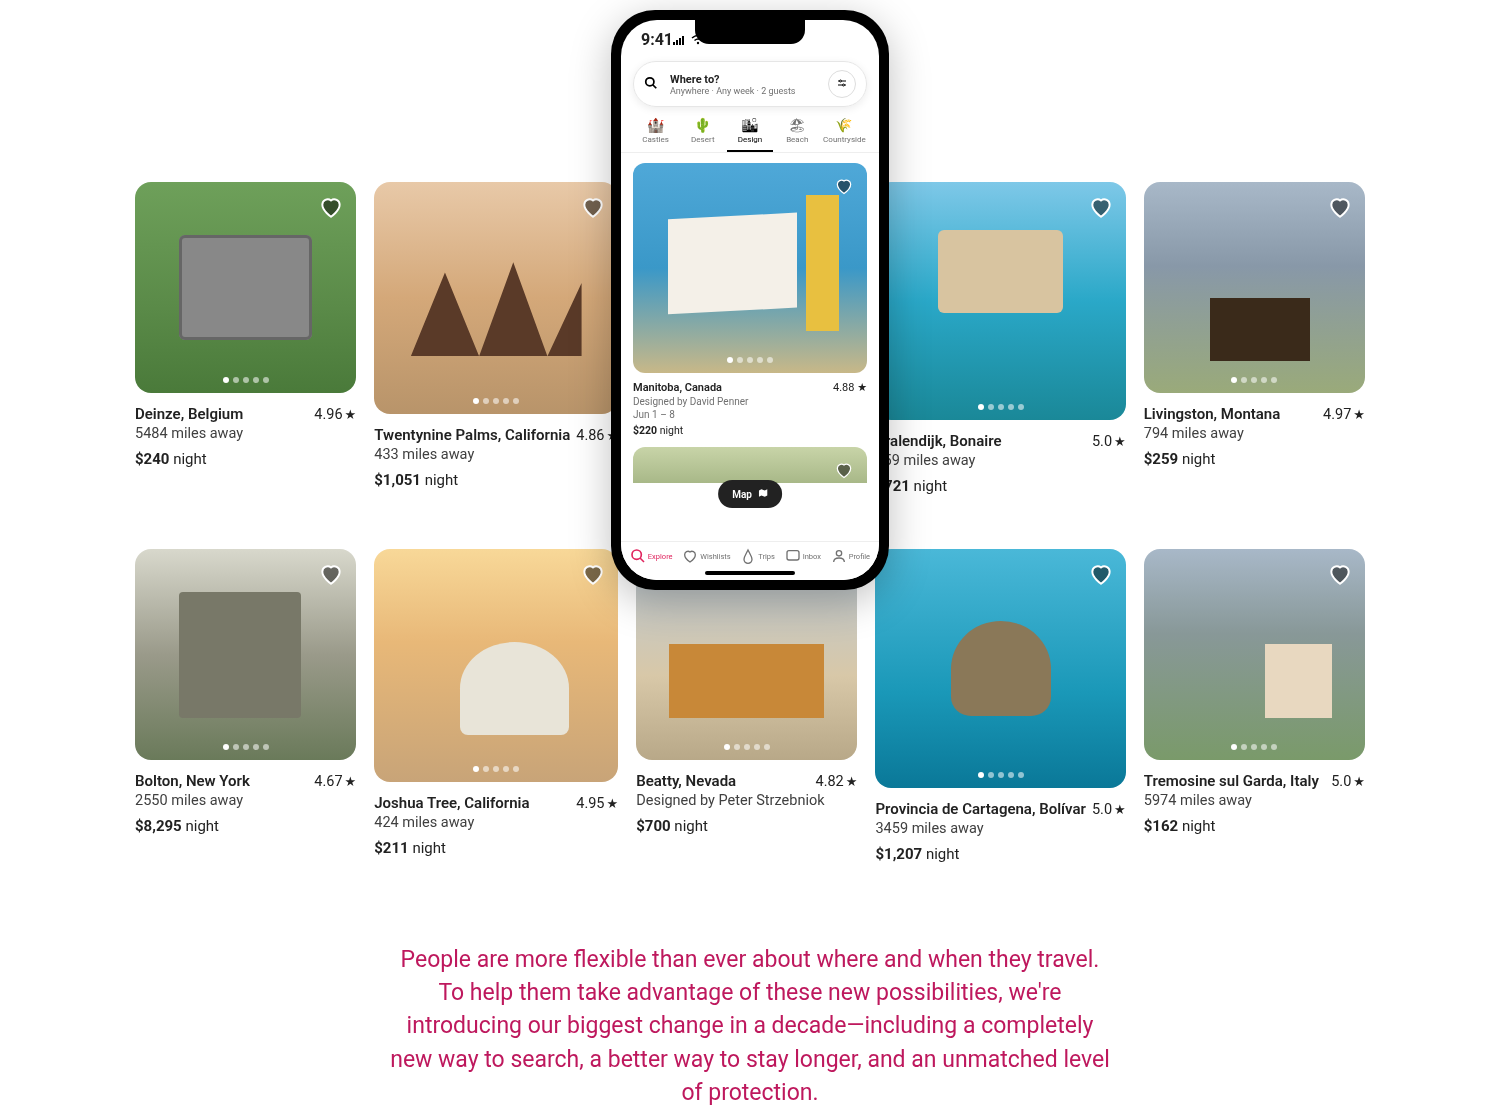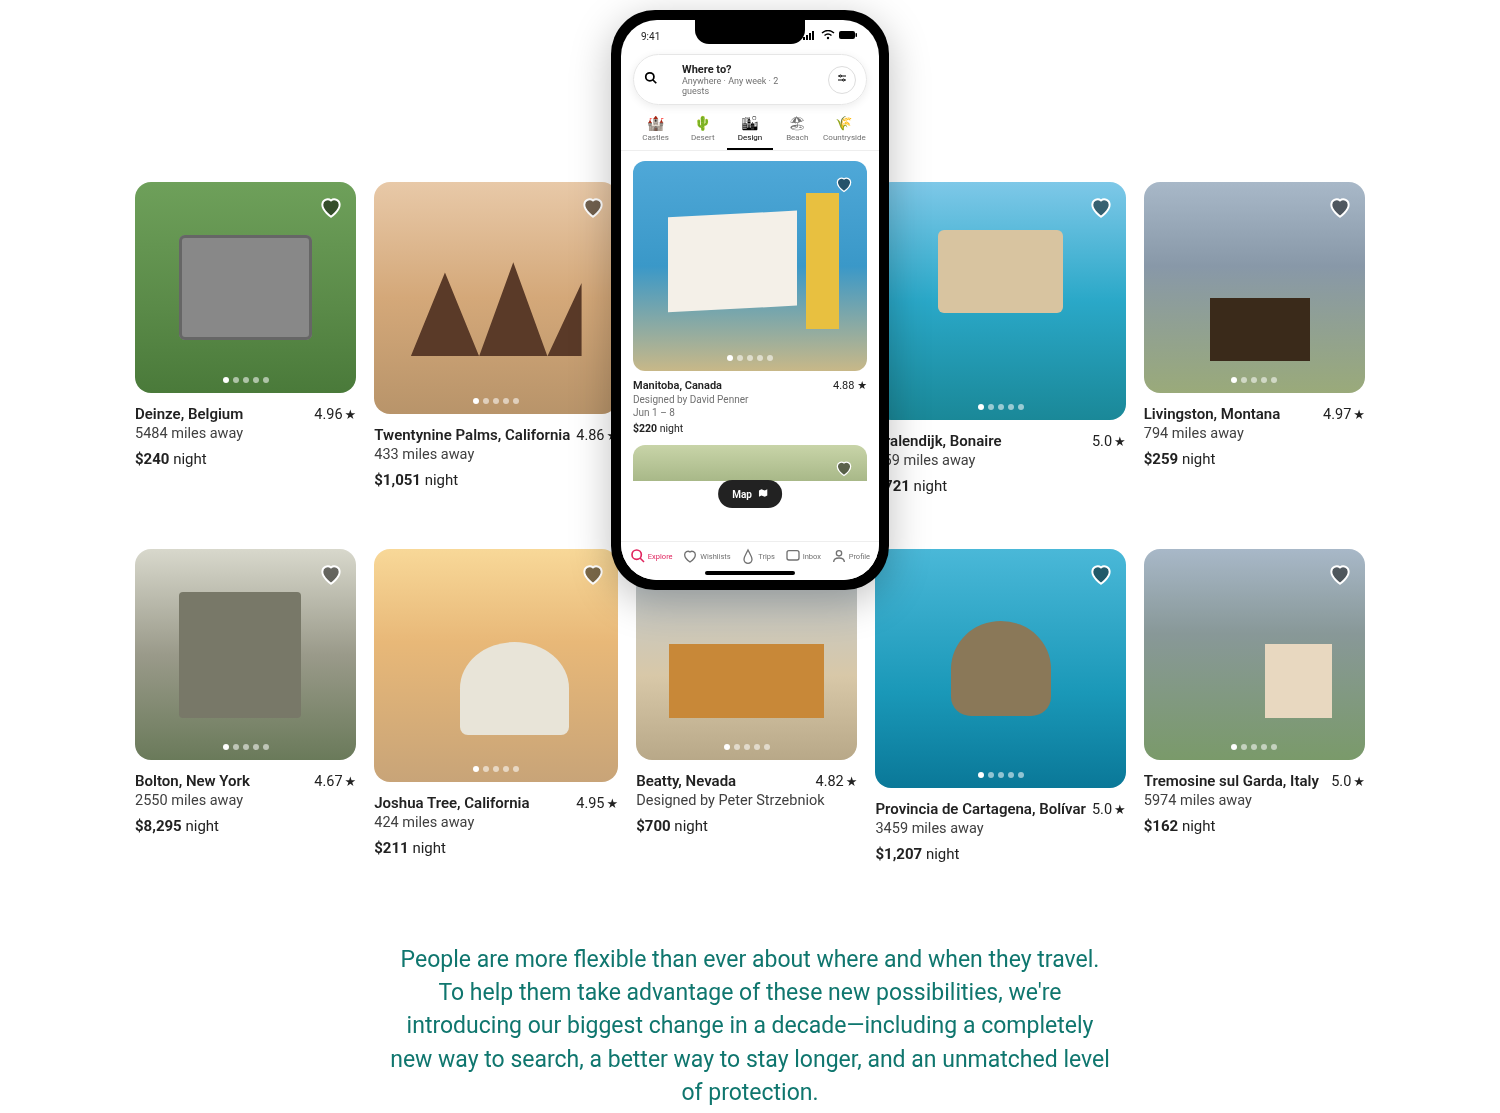--- a/index.html
+++ b/index.html
@@ -64,21 +64,21 @@
   .star { font-size: 13px; }
   .sub { color: #404040; font-size: 14.5px; margin-top: 2px; }
   .price { margin-top: 8px; font-size: 15px; color: #222; }
   .price b { font-weight: 700; }
   .description {
     max-width: 720px;
     margin: 80px auto 40px;
     text-align: center;
     font-size: 23px;
     line-height: 1.45;
-    color: #0f766e;
+    color: #be185d;
   }
 
   
   .phone {
     position: absolute;
     top: 0;
     left: 50%;
     transform: translateX(-50%);
     width: 278px;
     height: 580px;
@@ -101,33 +101,33 @@
   .notch {
     position: absolute;
     top: 0; left: 50%; transform: translateX(-50%);
     width: 110px; height: 24px;
     background: #000;
     border-bottom-left-radius: 14px;
     border-bottom-right-radius: 14px;
     z-index: 5;
   }
   .status-bar {
-    display: flex; justify-content: space-between; align-items: center;
-    padding: 10px 20px 4px; font-size: 10px; font-weight: 400;
+    display: flex; align-items: center;
+    padding: 10px 20px 4px; font-size: 16px; font-weight: 700;
   }
   .status-icons { display: flex; gap: 4px; align-items: center; }
   .search-pill {
     margin: 8px 12px 4px;
     border: 1px solid #e6e6e6;
     border-radius: 30px;
     box-shadow: 0 2px 8px rgba(0,0,0,0.08);
     display: flex;
     align-items: center;
     padding: 8px 10px;
-    gap: 24px;
+    gap: 12px;
   }
   .search-text { flex: 1; }
   .search-title { font-weight: 700; font-size: 11px; }
   .search-sub { font-size: 9px; color: #717171; }
   .filter-btn {
     width: 28px; height: 28px; border-radius: 50%; border: 1px solid #ddd;
     display: flex; align-items: center; justify-content: center; font-size: 11px;
   }
   .categories {
     display: flex; justify-content: space-between;

